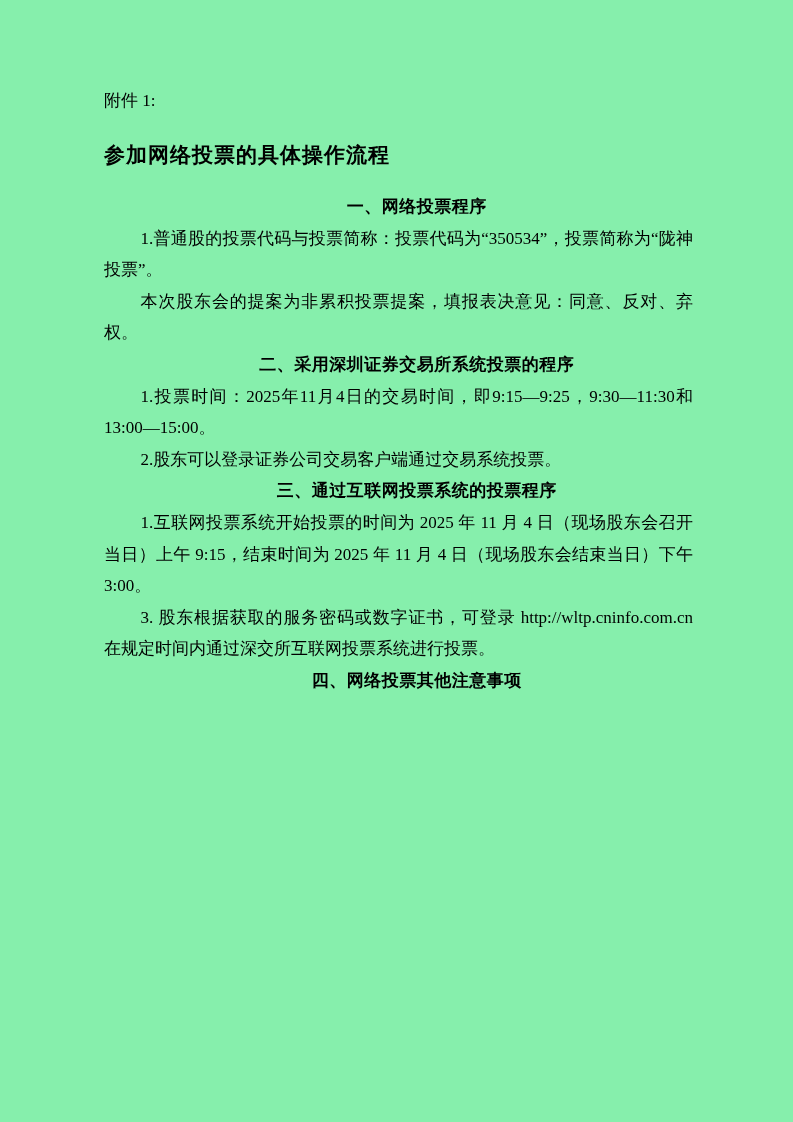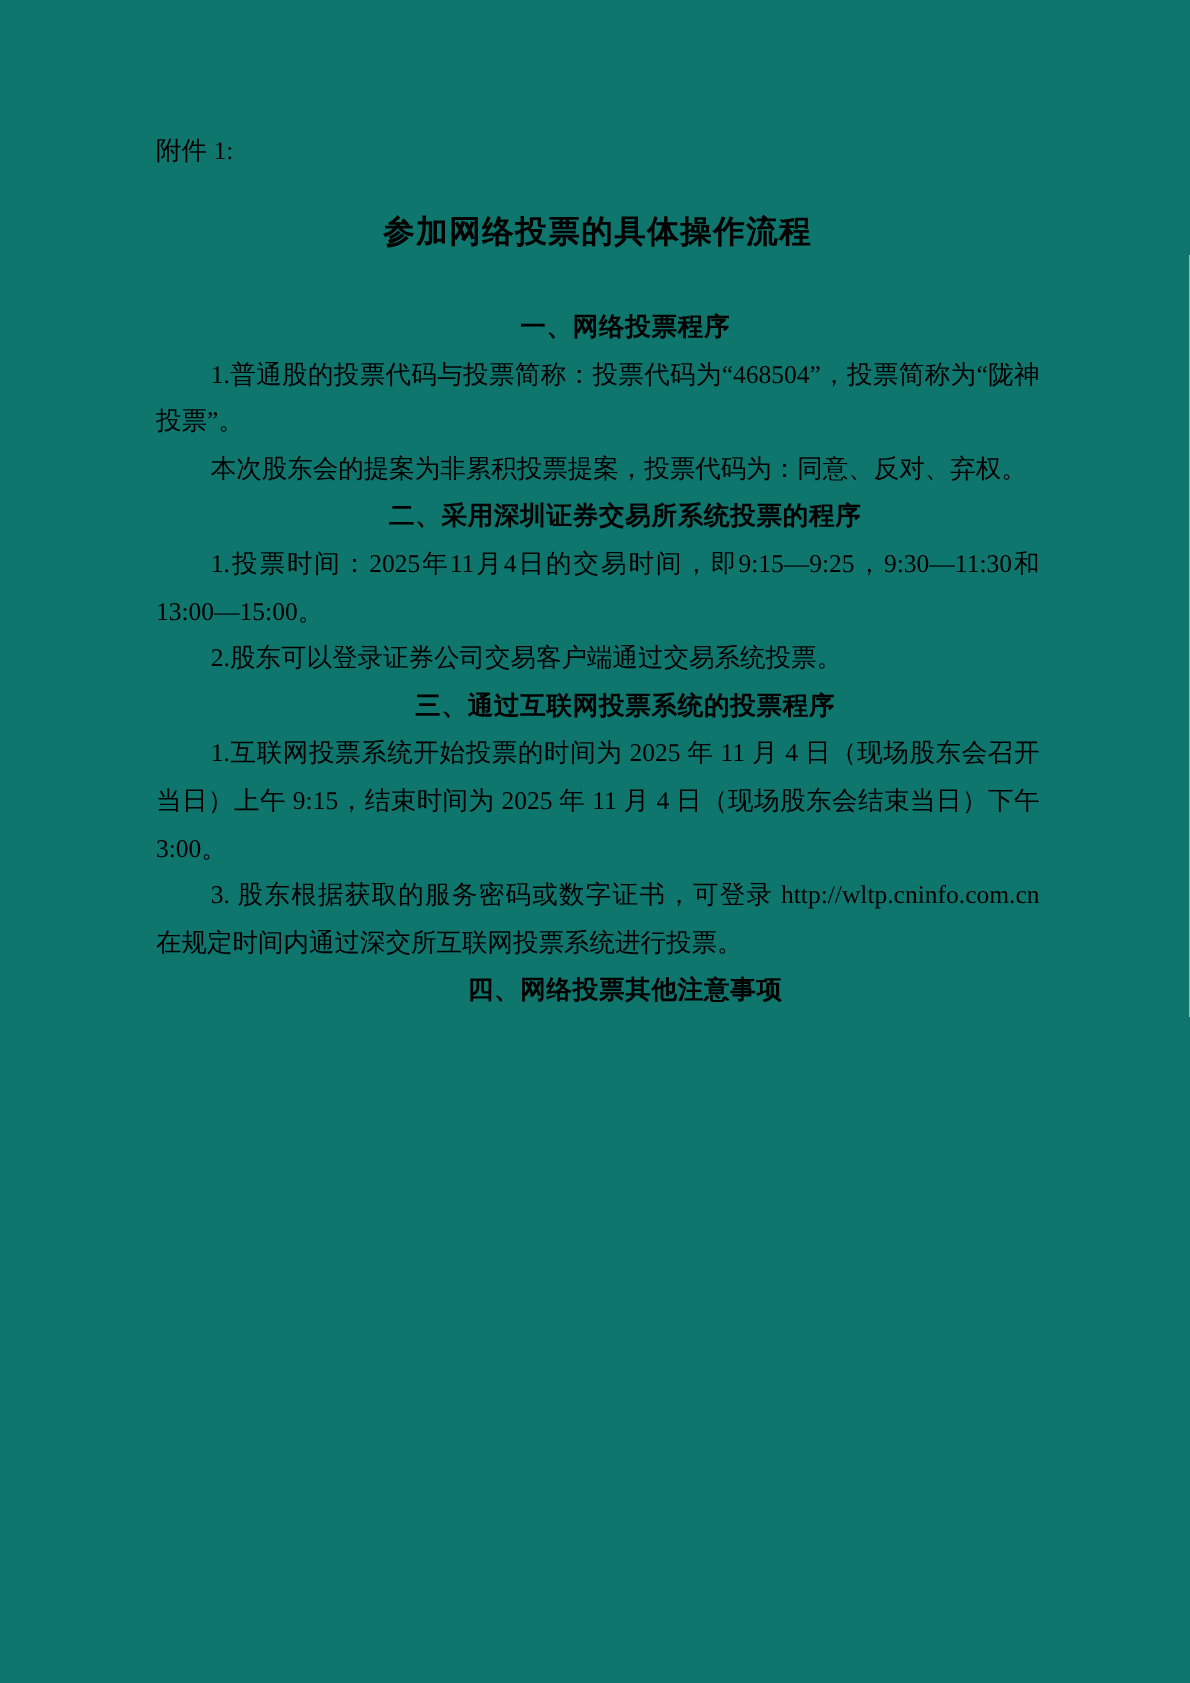--- a/index.html
+++ b/index.html
@@ -5,36 +5,36 @@
   html, body {
     margin: 0;
     padding: 0;
     background: #ffffff;
   }
   .page {
     position: relative;
     width: 793px;
     height: 1122px;
     box-sizing: border-box;
-    background: #0f766e;
+    background: #86efac;
     color: #000000;
     padding: 86px 100px 0 104px;
     font-family: "Liberation Serif", "DejaVu Serif", serif;
     overflow: hidden;
   }
   .attachment-label {
     font-size: 17px;
     line-height: 30px;
     margin: 0;
   }
   .doc-title {
     font-size: 21px;
     font-weight: 700;
-    text-align: center;
-    margin: 24px 0 32px 0;
+    text-align: left;
+    margin: 24px 0 21px 0;
     line-height: 30px;
     letter-spacing: 1px;
     font-family: "Liberation Sans", "DejaVu Sans", sans-serif;
   }
   .doc-body p {
     margin: 0;
     font-size: 17px;
     line-height: 31.6px;
     text-align: justify;
     text-indent: 2.15em;
@@ -50,22 +50,22 @@
 </head>
 <body>
 
 <div class="page">
   <p class="attachment-label">附件 1:</p>
 
   <h1 class="doc-title">参加网络投票的具体操作流程</h1>
 
   <div class="doc-body" id="doc-body">
       <p class="heading">一、网络投票程序</p>
-      <p class="paragraph">1.普通股的投票代码与投票简称：投票代码为“468504”，投票简称为“陇神投票”。</p>
-      <p class="paragraph">本次股东会的提案为非累积投票提案，投票代码为：同意、反对、弃权。</p>
+      <p class="paragraph">1.普通股的投票代码与投票简称：投票代码为“350534”，投票简称为“陇神投票”。</p>
+      <p class="paragraph">本次股东会的提案为非累积投票提案，填报表决意见：同意、反对、弃权。</p>
       <p class="heading">二、采用深圳证券交易所系统投票的程序</p>
       <p class="paragraph">1.投票时间：2025年11月4日的交易时间，即9:15—9:25，9:30—11:30和13:00—15:00。</p>
       <p class="paragraph">2.股东可以登录证券公司交易客户端通过交易系统投票。</p>
       <p class="heading">三、通过互联网投票系统的投票程序</p>
       <p class="paragraph">1.互联网投票系统开始投票的时间为 2025 年 11 月 4 日（现场股东会召开当日）上午 9:15，结束时间为 2025 年 11 月 4 日（现场股东会结束当日）下午 3:00。</p>
       <p class="paragraph">3. 股东根据获取的服务密码或数字证书，可登录 http://wltp.cninfo.com.cn 在规定时间内通过深交所互联网投票系统进行投票。</p>
       <p class="heading">四、网络投票其他注意事项</p>
     </div>
 </div>
 

